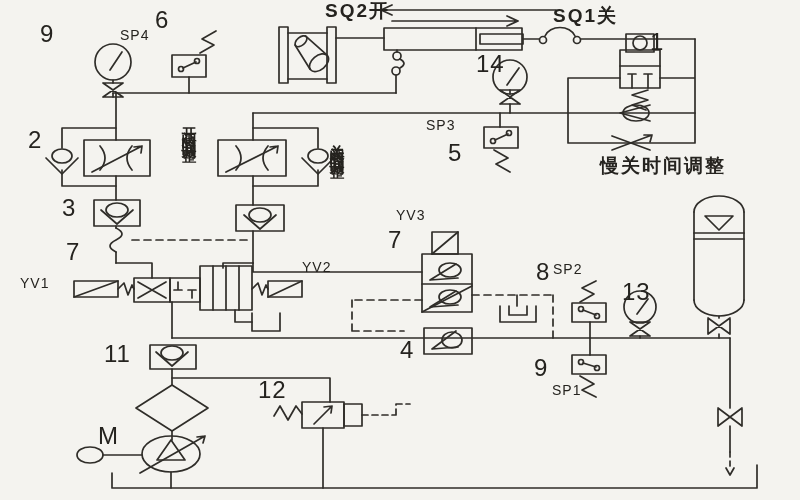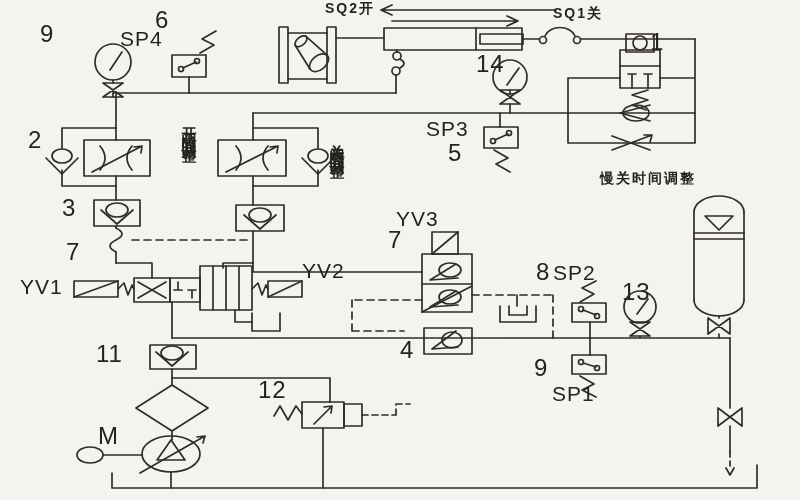--- a/index.html
+++ b/index.html
@@ -8,22 +8,22 @@
     background:#f4f3ef;
     font-family:"Liberation Sans", sans-serif;
   }
   #schematic{position:absolute;left:0;top:0;}
   .lbl{
     position:absolute;color:#25231f;white-space:nowrap;
     font-family:"Liberation Sans", sans-serif;line-height:1;
     letter-spacing:1px;
   }
   .num{font-size:24px;}
-  .tag{font-size:21px;}
-  .cn{font-size:14px;font-weight:bold;letter-spacing:2px;}
+  .tag{font-size:14px;}
+  .cn{font-size:19px;font-weight:bold;letter-spacing:2px;}
   .vtext{
     writing-mode:vertical-rl;text-orientation:upright;
     font-size:15px;font-weight:bold;letter-spacing:4px;
   }
   svg *{vector-effect:non-scaling-stroke;}
 </style>
 </head>
 <body>
 
 <div id="stage">
@@ -298,33 +298,33 @@
 
 <span class="lbl num" style="left:40px;top:22px">9</span>
 <span class="lbl tag" style="left:120px;top:28px">SP4</span>
 <span class="lbl num" style="left:155px;top:8px">6</span>
 <span class="lbl cn" style="left:325px;top:1px">SQ2开</span>
 <span class="lbl cn" style="left:553px;top:6px">SQ1关</span>
 <span class="lbl num" style="left:476px;top:52px">14</span>
 <span class="lbl num" style="left:650px;top:30px">1</span>
 <span class="lbl tag" style="left:426px;top:118px">SP3</span>
 <span class="lbl num" style="left:448px;top:141px">5</span>
-<span class="lbl cn" style="left:600px;top:171px">慢关时间调整</span>
+<span class="lbl cn" style="left:600px;top:156px">慢关时间调整</span>
 <span class="lbl num" style="left:28px;top:128px">2</span>
 <span class="lbl vtext" style="left:182px;top:116px">开阀时间调整</span>
 <span class="lbl vtext" style="left:330px;top:132px">关阀时间调整</span>
 <span class="lbl num" style="left:62px;top:196px">3</span>
 <span class="lbl num" style="left:66px;top:240px">7</span>
 <span class="lbl tag" style="left:20px;top:276px">YV1</span>
 <span class="lbl tag" style="left:302px;top:260px">YV2</span>
 <span class="lbl tag" style="left:396px;top:208px">YV3</span>
 <span class="lbl num" style="left:388px;top:228px">7</span>
 <span class="lbl num" style="left:536px;top:260px">8</span>
 <span class="lbl tag" style="left:553px;top:262px">SP2</span>
 <span class="lbl num" style="left:622px;top:280px">13</span>
 <span class="lbl num" style="left:400px;top:338px">4</span>
 <span class="lbl num" style="left:534px;top:356px">9</span>
 <span class="lbl tag" style="left:552px;top:383px">SP1</span>
-<span class="lbl num" style="left:96px;top:342px">11</span>
+<span class="lbl num" style="left:104px;top:342px">11</span>
 <span class="lbl num" style="left:258px;top:378px">12</span>
 <span class="lbl num" style="left:98px;top:424px">M</span>
 
 </div>
 
 </body></html>

